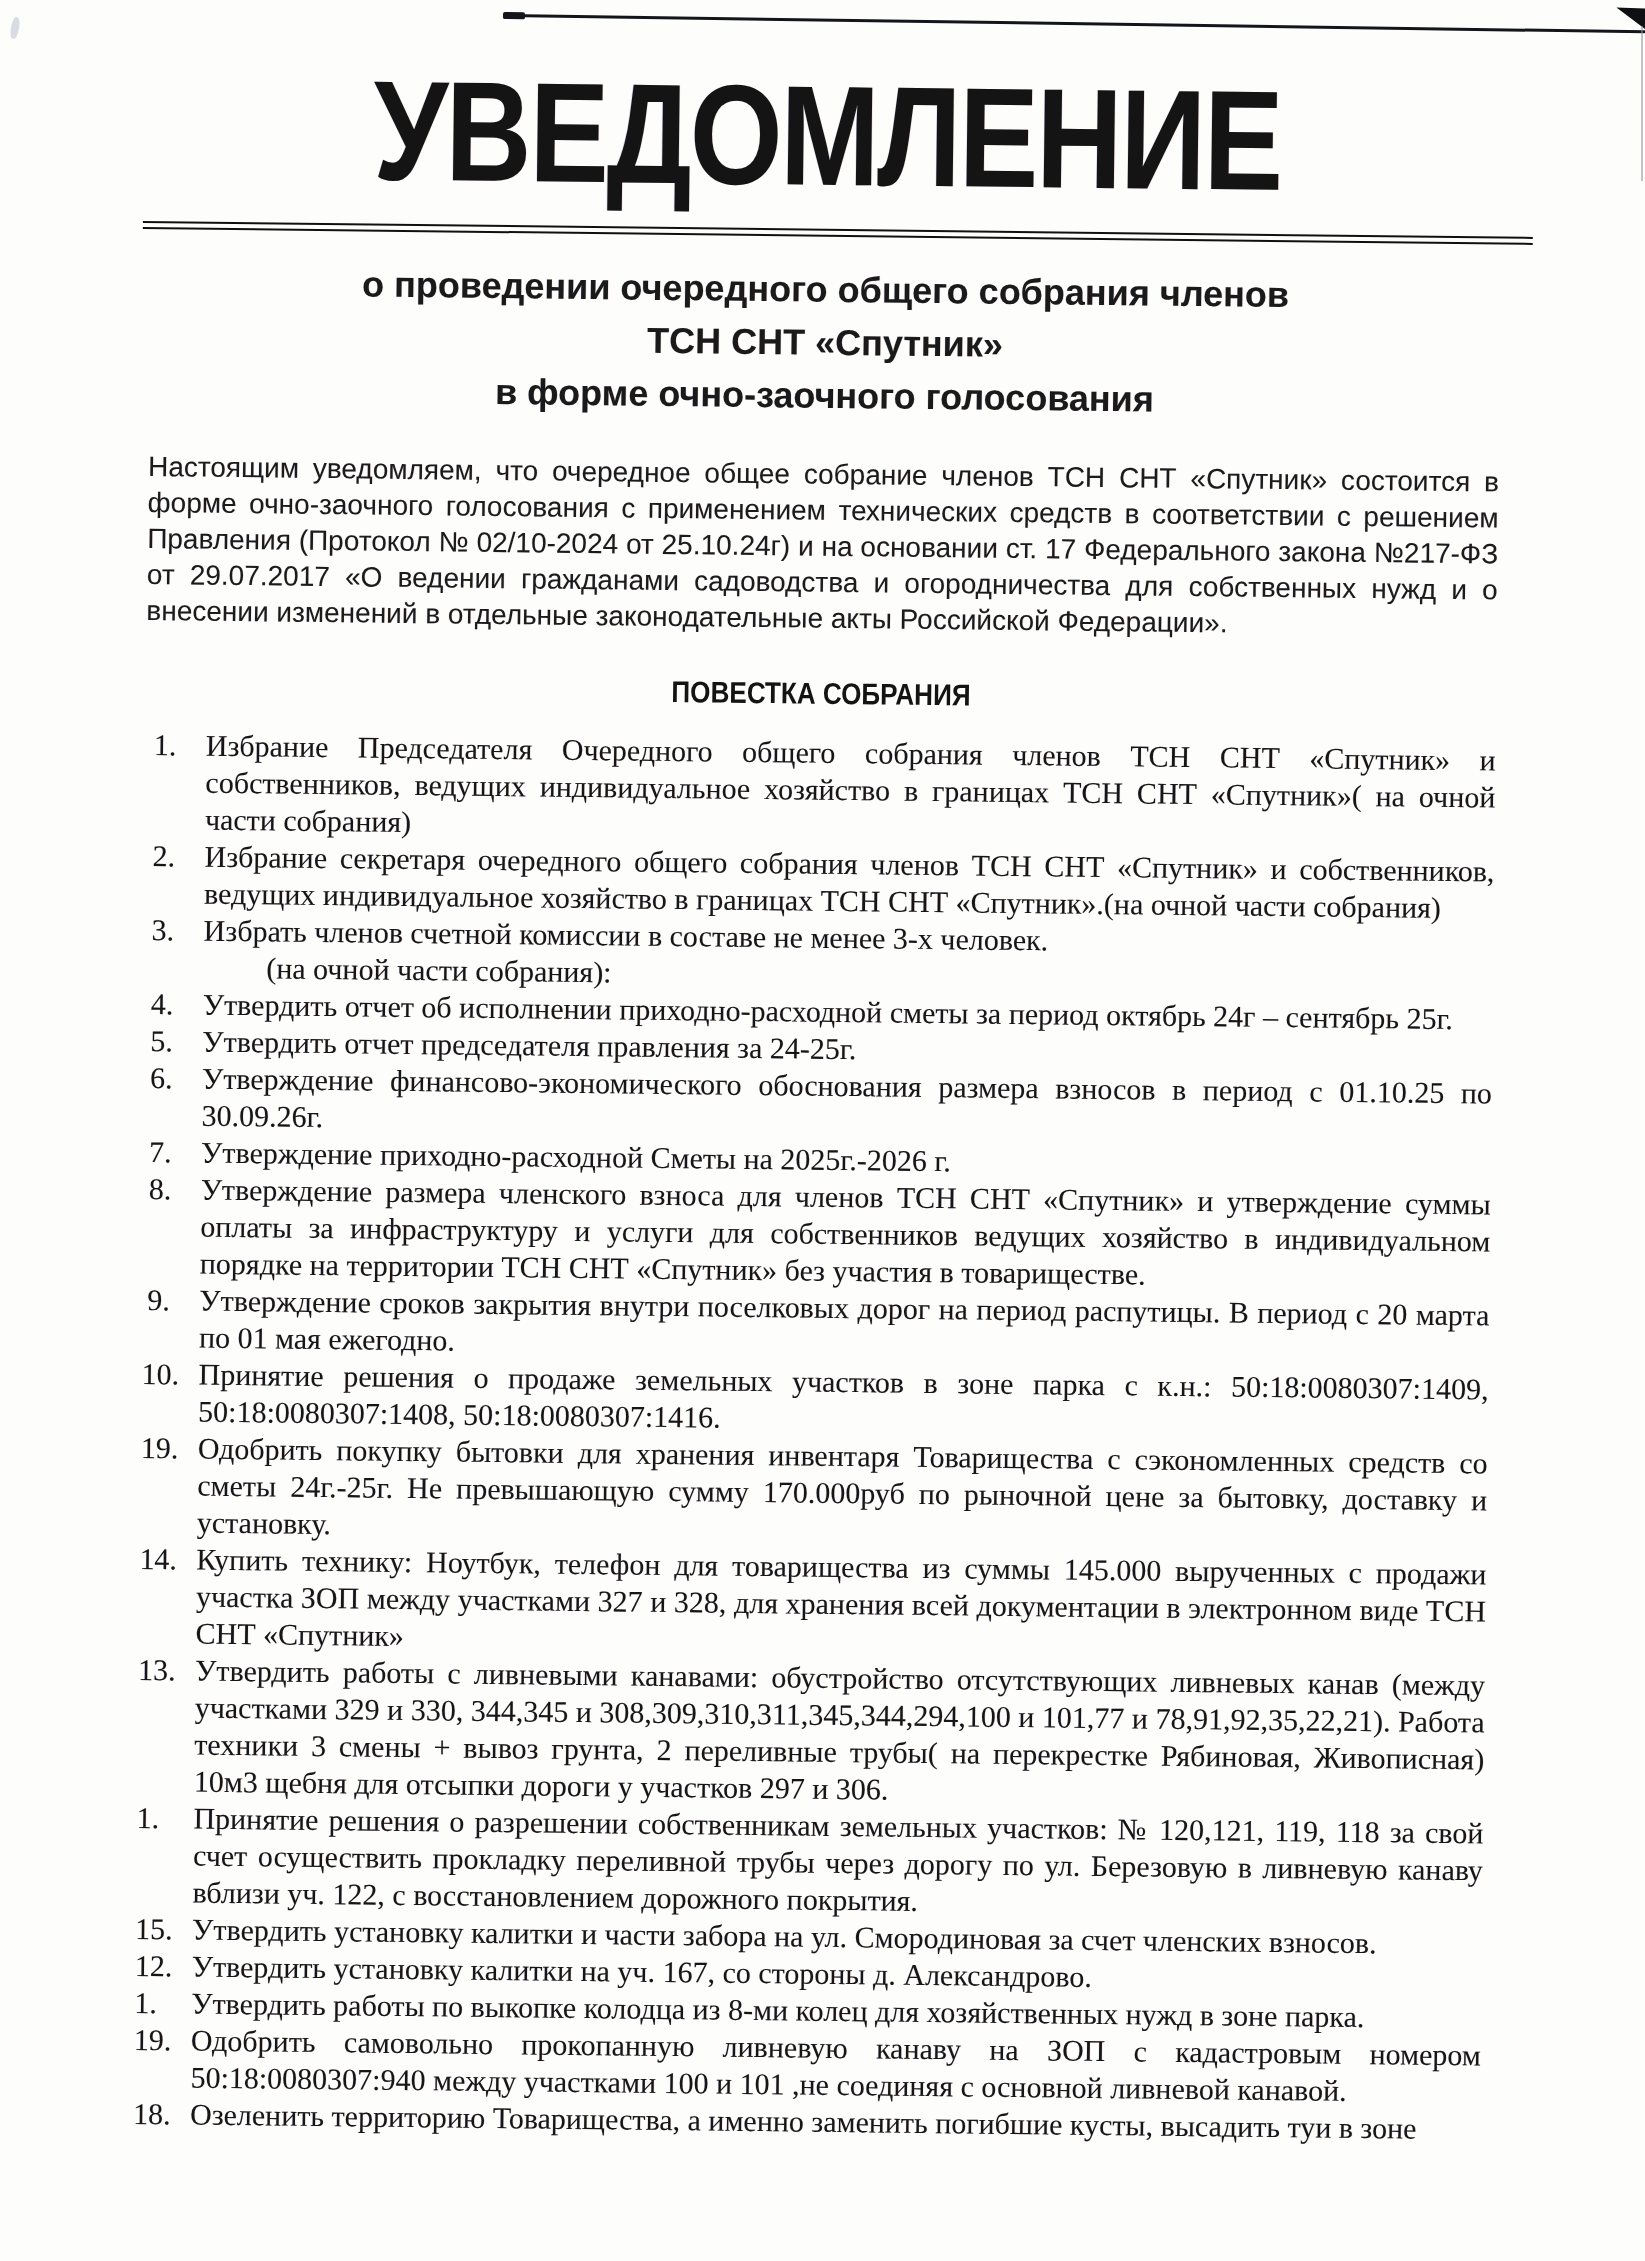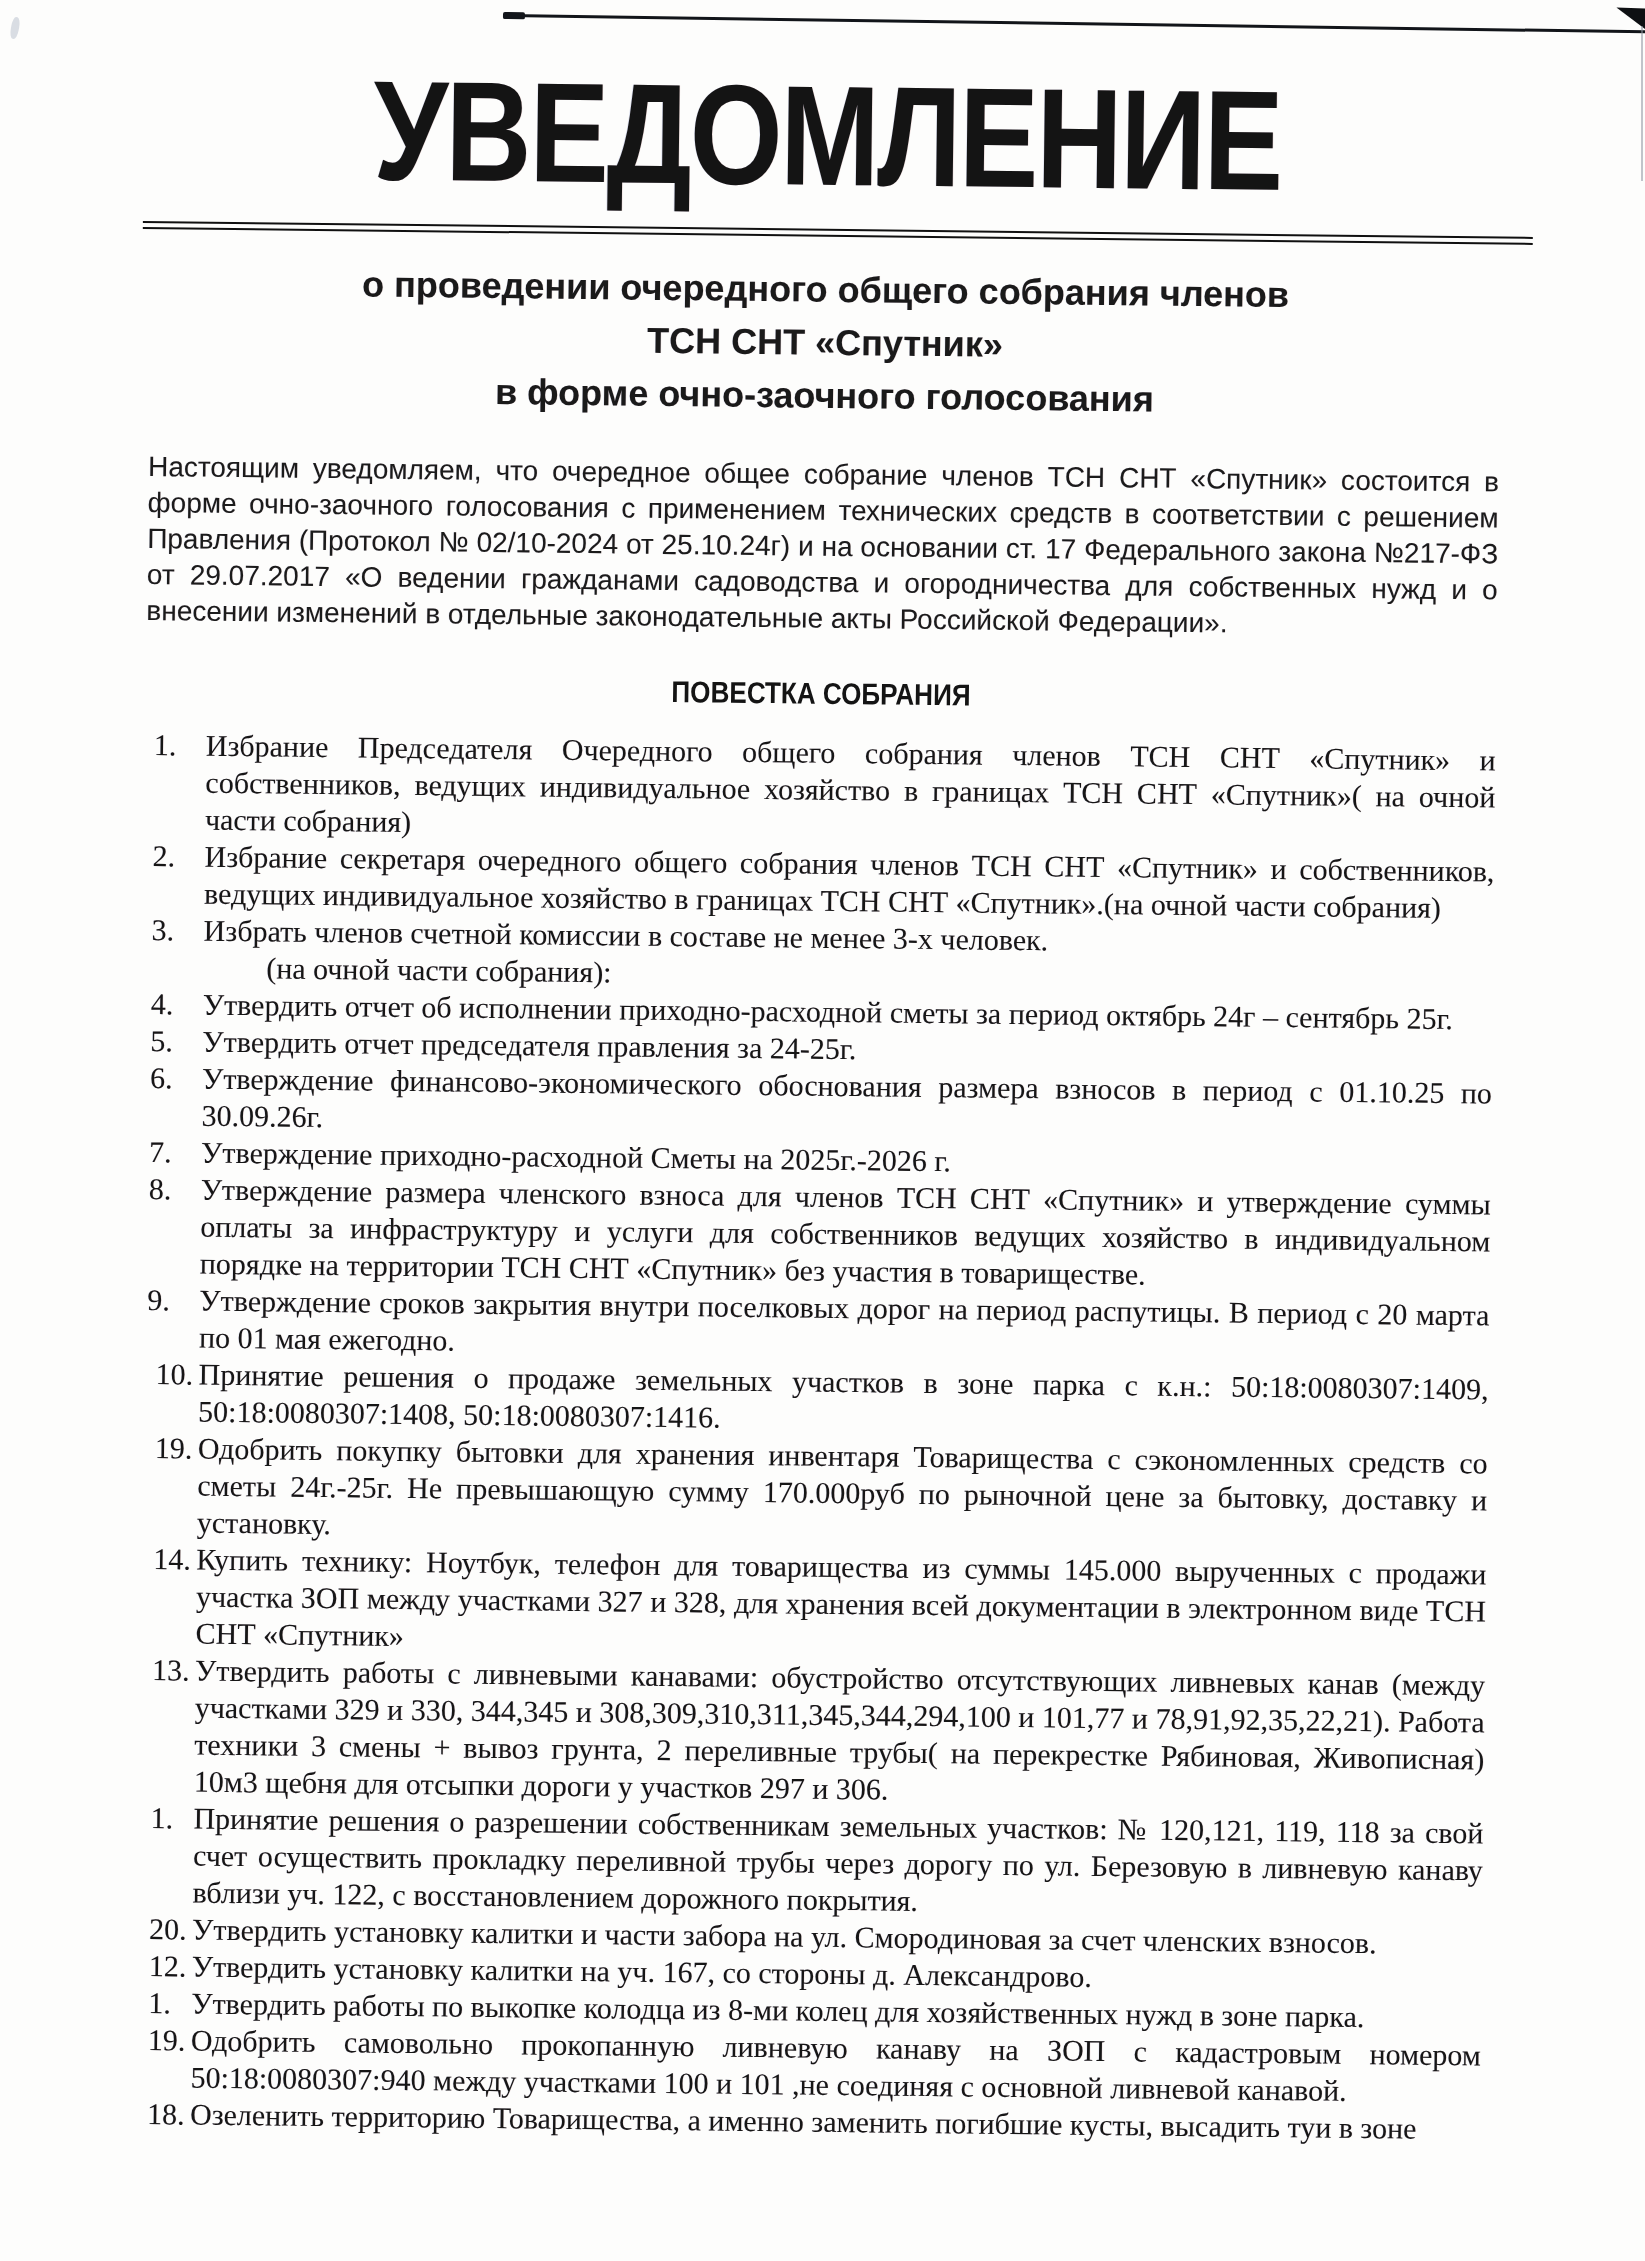--- a/index.html
+++ b/index.html
@@ -85,21 +85,21 @@
     text-shadow:0.5px 0 0 rgba(150,40,40,.14), -0.5px 0 0 rgba(40,60,160,.14);
   }
   ol.agenda .item{
     position:relative;
     padding-left:61px;
     text-align:justify;
   }
   ol.agenda .num{
     position:absolute;left:9px;top:0;
   }
-  ol.agenda .item.two .num{left:18px;}
+  ol.agenda .item.two .num{left:4px;}
   ol.agenda .sub{
     display:block;
     padding-left:63px;
     text-align:left;
   }
 </style>
 </head>
 <body>
 
 <div class="artifact top-diagonal"></div>
@@ -125,20 +125,20 @@
       <li class="item"><span class="num">5.</span><span class="txt">Утвердить отчет председателя правления за 24-25г.</span></li>
       <li class="item"><span class="num">6.</span><span class="txt">Утверждение финансово-экономического обоснования размера взносов в период с 01.10.25 по 30.09.26г.</span></li>
       <li class="item"><span class="num">7.</span><span class="txt">Утверждение приходно-расходной Сметы на 2025г.-2026 г.</span></li>
       <li class="item"><span class="num">8.</span><span class="txt">Утверждение размера членского взноса для членов ТСН СНТ «Спутник» и утверждение суммы оплаты за инфраструктуру и услуги для собственников ведущих хозяйство в индивидуальном порядке на территории ТСН СНТ «Спутник» без участия в товариществе.</span></li>
       <li class="item"><span class="num">9.</span><span class="txt">Утверждение сроков закрытия внутри поселковых дорог на период распутицы. В период с 20 марта по 01 мая ежегодно.</span></li>
       <li class="item two"><span class="num">10.</span><span class="txt">Принятие решения о продаже земельных участков в зоне парка с к.н.: 50:18:0080307:1409, 50:18:0080307:1408, 50:18:0080307:1416.</span></li>
       <li class="item two"><span class="num">19.</span><span class="txt">Одобрить покупку бытовки для хранения инвентаря Товарищества с сэкономленных средств со сметы 24г.-25г. Не превышающую сумму 170.000руб по рыночной цене за бытовку, доставку и установку.</span></li>
       <li class="item two"><span class="num">14.</span><span class="txt">Купить технику: Ноутбук, телефон для товарищества из суммы 145.000 вырученных с продажи участка ЗОП между участками 327 и 328, для хранения всей документации в электронном виде ТСН СНТ «Спутник»</span></li>
       <li class="item two"><span class="num">13.</span><span class="txt">Утвердить работы с ливневыми канавами: обустройство отсутствующих ливневых канав (между участками 329 и 330, 344,345 и 308,309,310,311,345,344,294,100 и 101,77 и 78,91,92,35,22,21). Работа техники 3 смены + вывоз грунта, 2 переливные трубы( на перекрестке Рябиновая, Живописная) 10м3 щебня для отсыпки дороги у участков 297 и 306.</span></li>
       <li class="item two"><span class="num">1.</span><span class="txt">Принятие решения о разрешении собственникам земельных участков: № 120,121, 119, 118 за свой счет осуществить прокладку переливной трубы через дорогу по ул. Березовую в ливневую канаву вблизи уч. 122, с восстановлением дорожного покрытия.</span></li>
-      <li class="item two"><span class="num">20.</span><span class="txt">Утвердить установку калитки и части забора на ул. Смородиновая за счет членских взносов.</span></li>
+      <li class="item two"><span class="num">15.</span><span class="txt">Утвердить установку калитки и части забора на ул. Смородиновая за счет членских взносов.</span></li>
       <li class="item two"><span class="num">12.</span><span class="txt">Утвердить установку калитки на уч. 167, со стороны д. Александрово.</span></li>
       <li class="item two"><span class="num">1.</span><span class="txt">Утвердить работы по выкопке колодца из 8-ми колец для хозяйственных нужд в зоне парка.</span></li>
       <li class="item two"><span class="num">19.</span><span class="txt">Одобрить самовольно прокопанную ливневую канаву на ЗОП с кадастровым номером 50:18:0080307:940 между участками 100 и 101 ,не соединяя с основной ливневой канавой.</span></li>
       <li class="item two"><span class="num">18.</span><span class="txt">Озеленить территорию Товарищества, а именно заменить погибшие кусты, высадить туи в зоне</span></li>
     </ol>
 </div>
 
 
 </body></html>

